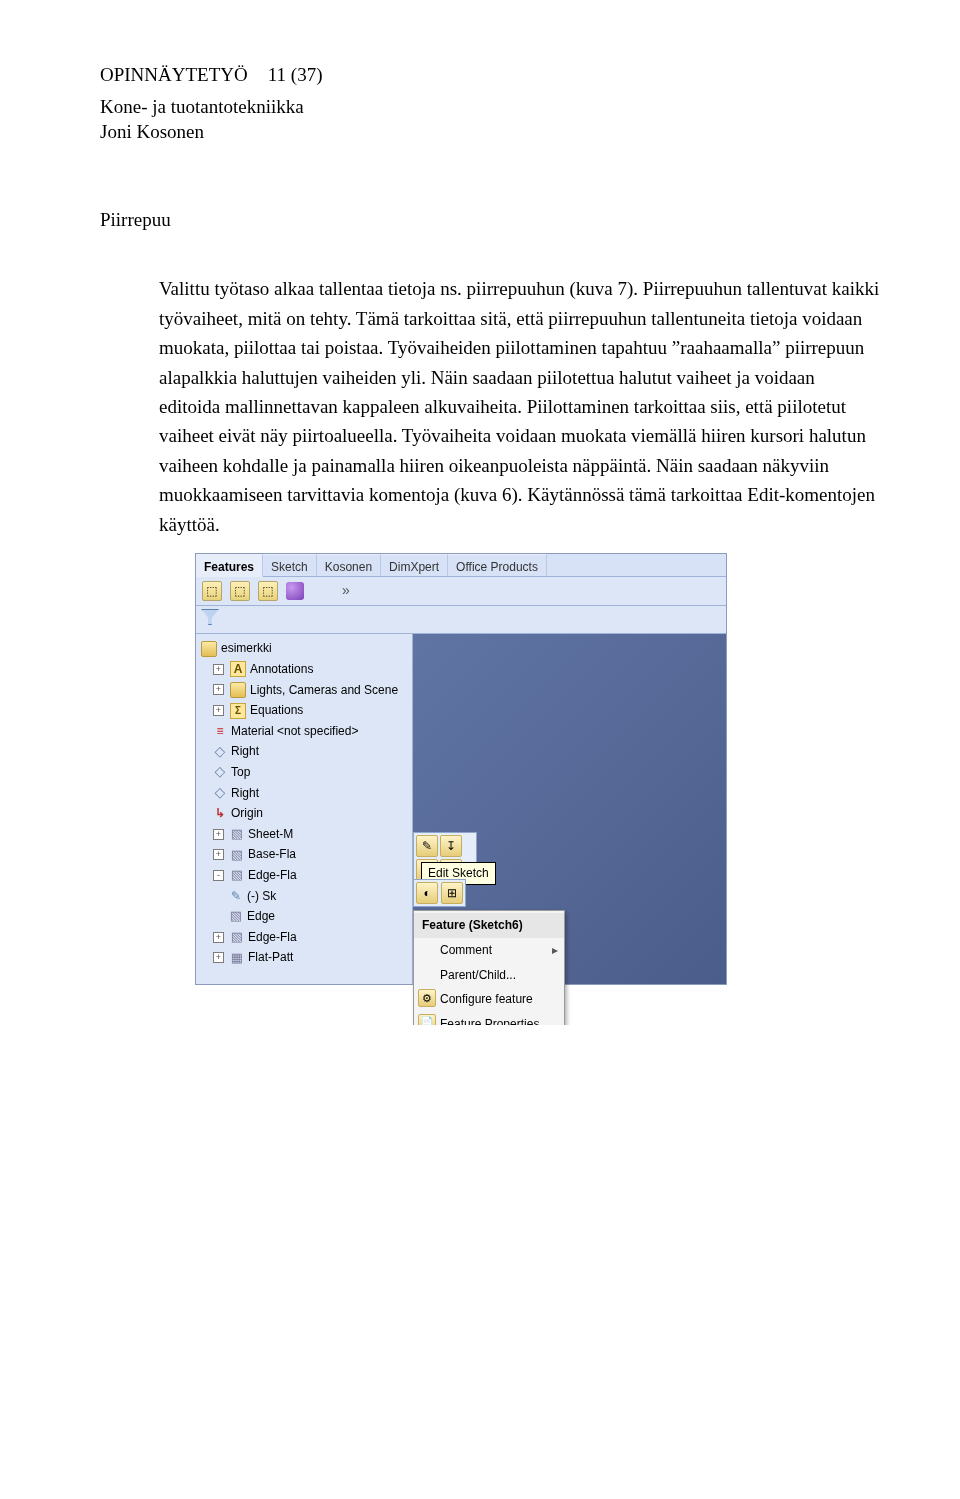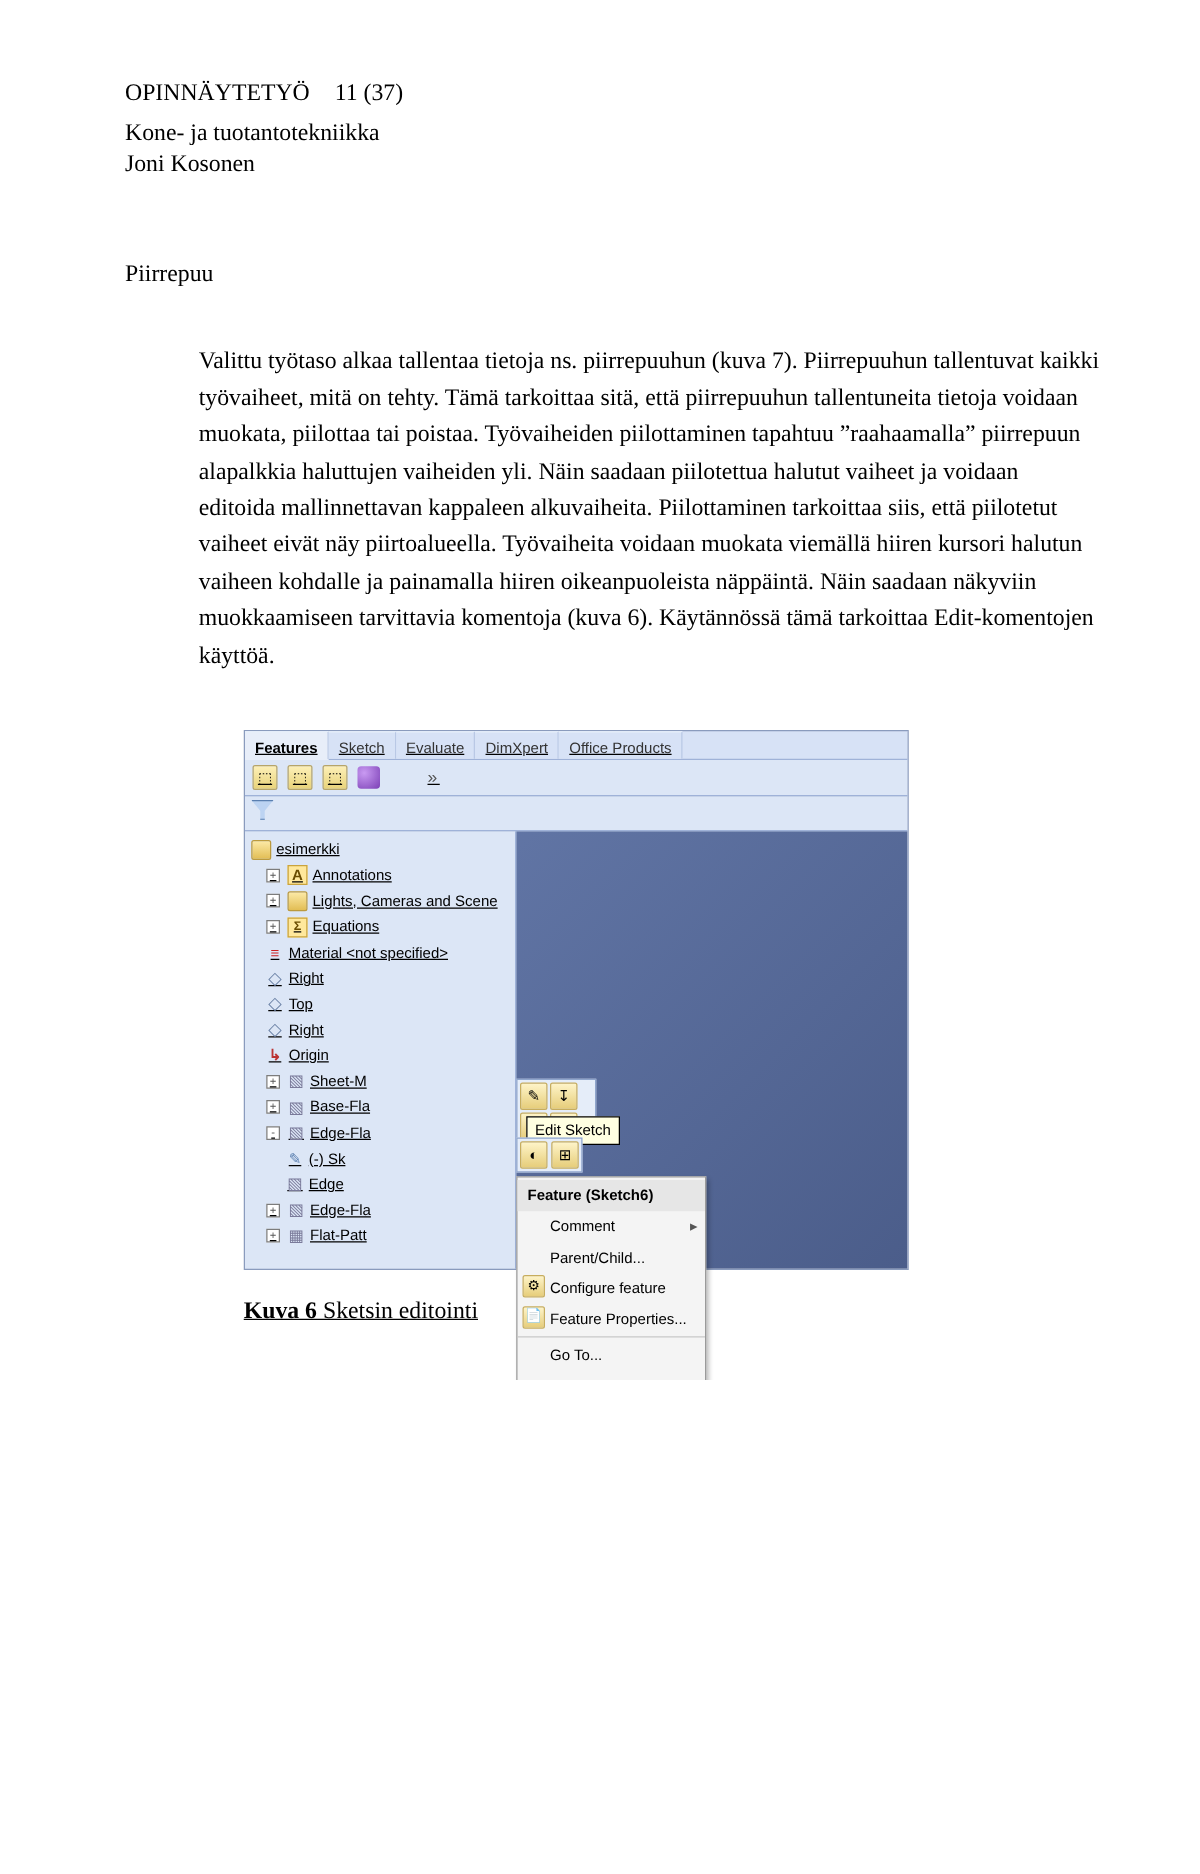--- a/index.html
+++ b/index.html
@@ -32,23 +32,22 @@
     margin-bottom: 40px;
   }
   .body-block {
     margin-left: 59px;
   }
   .body-text {
     text-align: left;
     font-size: 19px;
   }
   .figure-wrap {
-    margin-top: 45px;
+    margin-top: 14px;
     margin-left: 95px;
-    text-decoration: underline;
   }
 
   
   .cad {
     width: 530px;
     border: 1px solid #8a9bbd;
     font-family: Tahoma, Arial, sans-serif;
     font-size: 12px;
     background: linear-gradient(135deg, #6a7fb0 0%, #4b5d8a 100%);
     color: #000;
@@ -274,21 +273,21 @@
 <div class="body-block">
   <div class="body-text">Valittu työtaso alkaa tallentaa tietoja ns. piirrepuuhun (kuva 7). Piirrepuuhun tallentuvat kaikki työvaiheet, mitä on tehty. Tämä tarkoittaa sitä, että piirrepuuhun tallentuneita tietoja voidaan muokata, piilottaa tai poistaa. Työvaiheiden piilottaminen tapahtuu ”raahaamalla” piirrepuun alapalkkia haluttujen vaiheiden yli. Näin saadaan piilotettua halutut vaiheet ja voidaan editoida mallinnettavan kappaleen alkuvaiheita. Piilottaminen tarkoittaa siis, että piilotetut vaiheet eivät näy piirtoalueella. Työvaiheita voidaan muokata viemällä hiiren kursori halutun vaiheen kohdalle ja painamalla hiiren oikeanpuoleista näppäintä. Näin saadaan näkyviin muokkaamiseen tarvittavia komentoja (kuva 6). Käytännössä tämä tarkoittaa Edit-komentojen käyttöä.</div>
 </div>
 
 <div class="figure-wrap">
   <div class="cad">
 
     <div class="tabbar">
       <div class="tab active">Features</div>
       <div class="tab">Sketch</div>
-      <div class="tab">Evaluate</div>
+      <div class="tab">Kosonen</div>
       <div class="tab">DimXpert</div>
       <div class="tab">Office Products</div>
     </div>
 
     <div class="iconbar">
       <span class="icon-sq">⬚</span>
       <span class="icon-sq">⬚</span>
       <span class="icon-sq">⬚</span>
       <span class="icon-purple"></span>
       <span class="expand-btn">»</span>
@@ -402,16 +401,13 @@
           <div class="ctx-item">Go To...</div>
           <div class="ctx-item">Collapse Items</div>
           <div class="ctx-item">Hide/Show Tree Items...</div>
           <div class="ctx-sep"></div>
           <div class="chevrons">⌄⌄</div>
         </div>
       </div>
     </div>
   </div>
 
-  <div class="caption">
-    <b>Kuva 6</b><span> Sketsin editointi</span>
-  </div>
 </div>
 
 </body></html>

